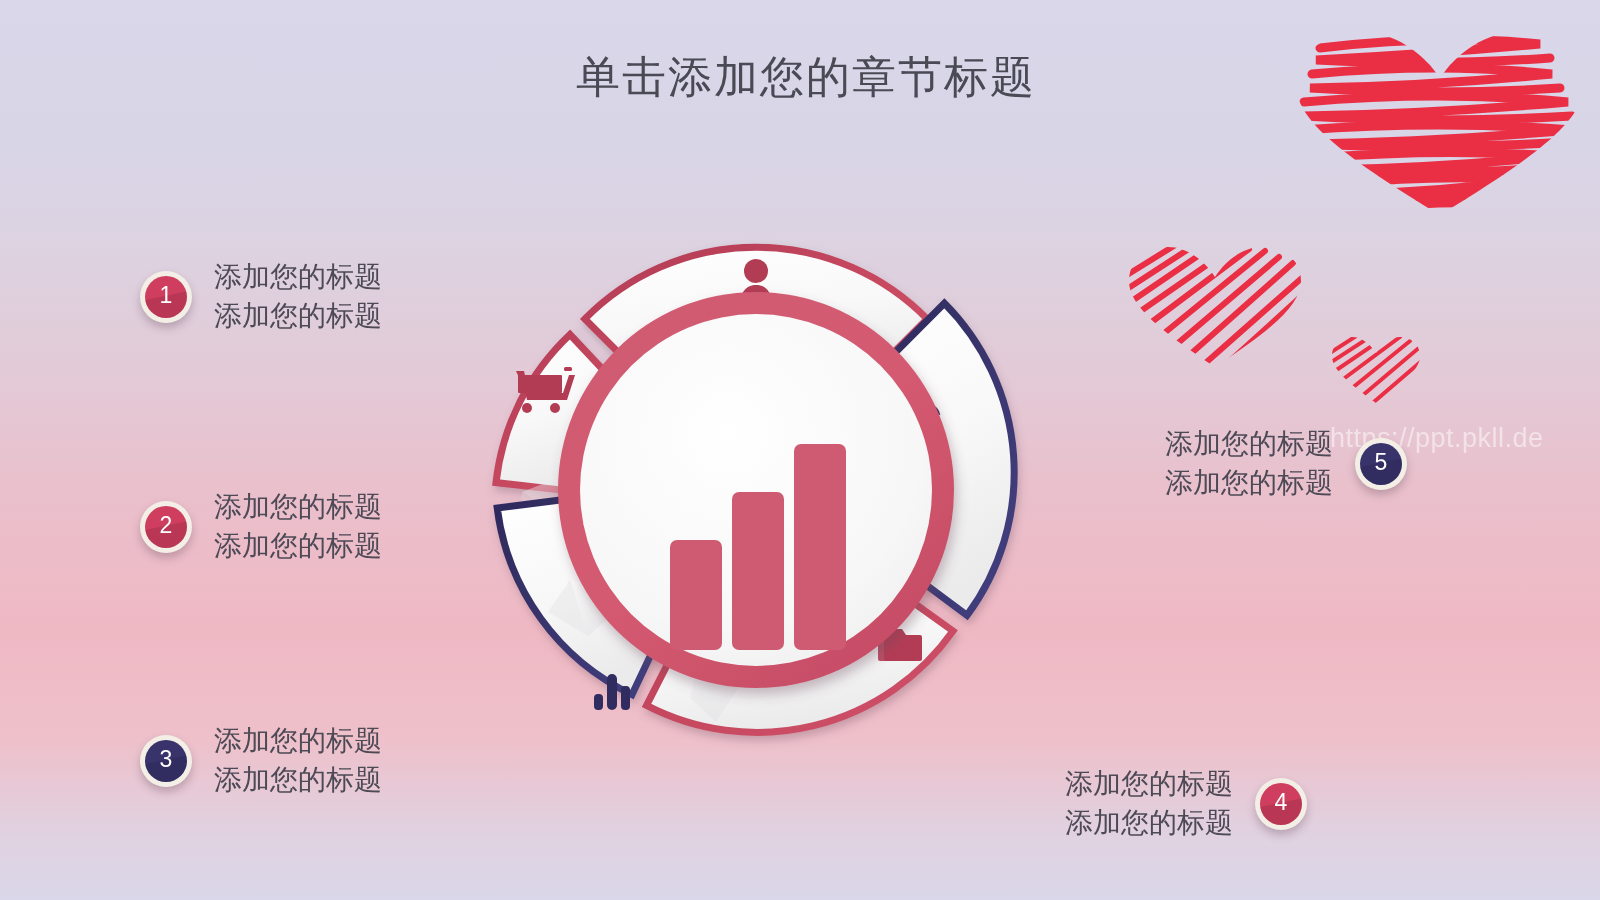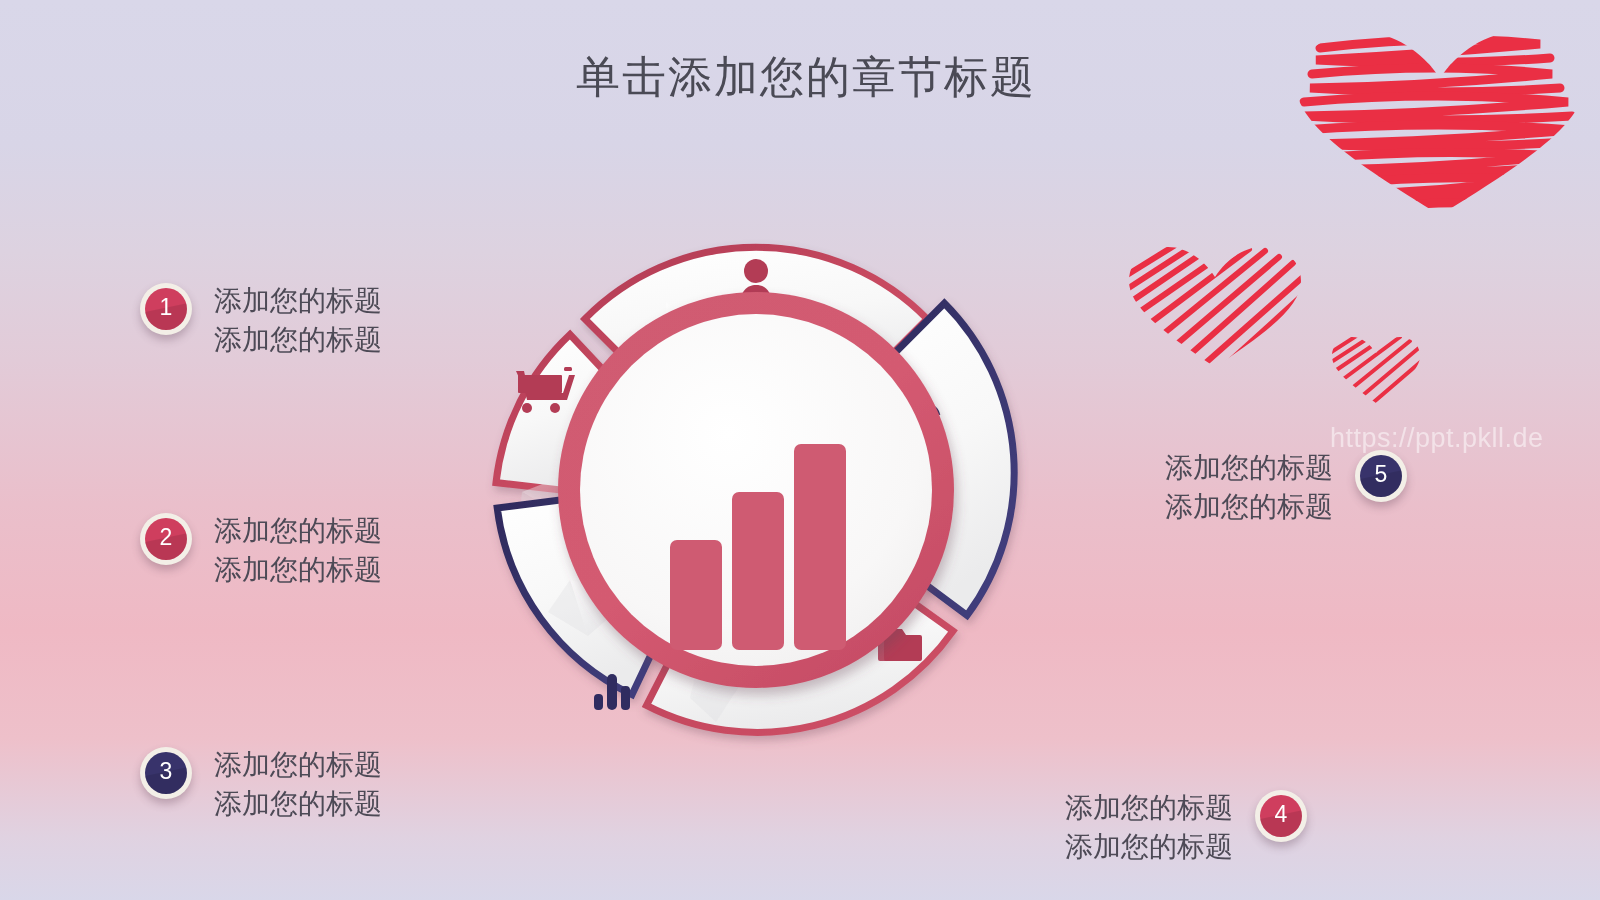--- a/index.html
+++ b/index.html
@@ -75,21 +75,20 @@
     transform:rotate(-12deg);
   }
   .disc.rose { background:#cf3e5e; }
   .disc.navy { background:#38336b; }
 
   .label-text {
     color:#4d4a56;
     font-size:28px;
     line-height:1.38;
     white-space:nowrap;
-    margin-top:24px;
   }
   .label-text.right-align { text-align:right; }
 
   #blk1 { left:140px; top:258px; }
   #blk2 { left:140px; top:488px; }
   #blk3 { left:140px; top:722px; }
   #blk5 { left:1165px; top:425px; }
   #blk4 { left:1065px; top:765px; }
 
   

